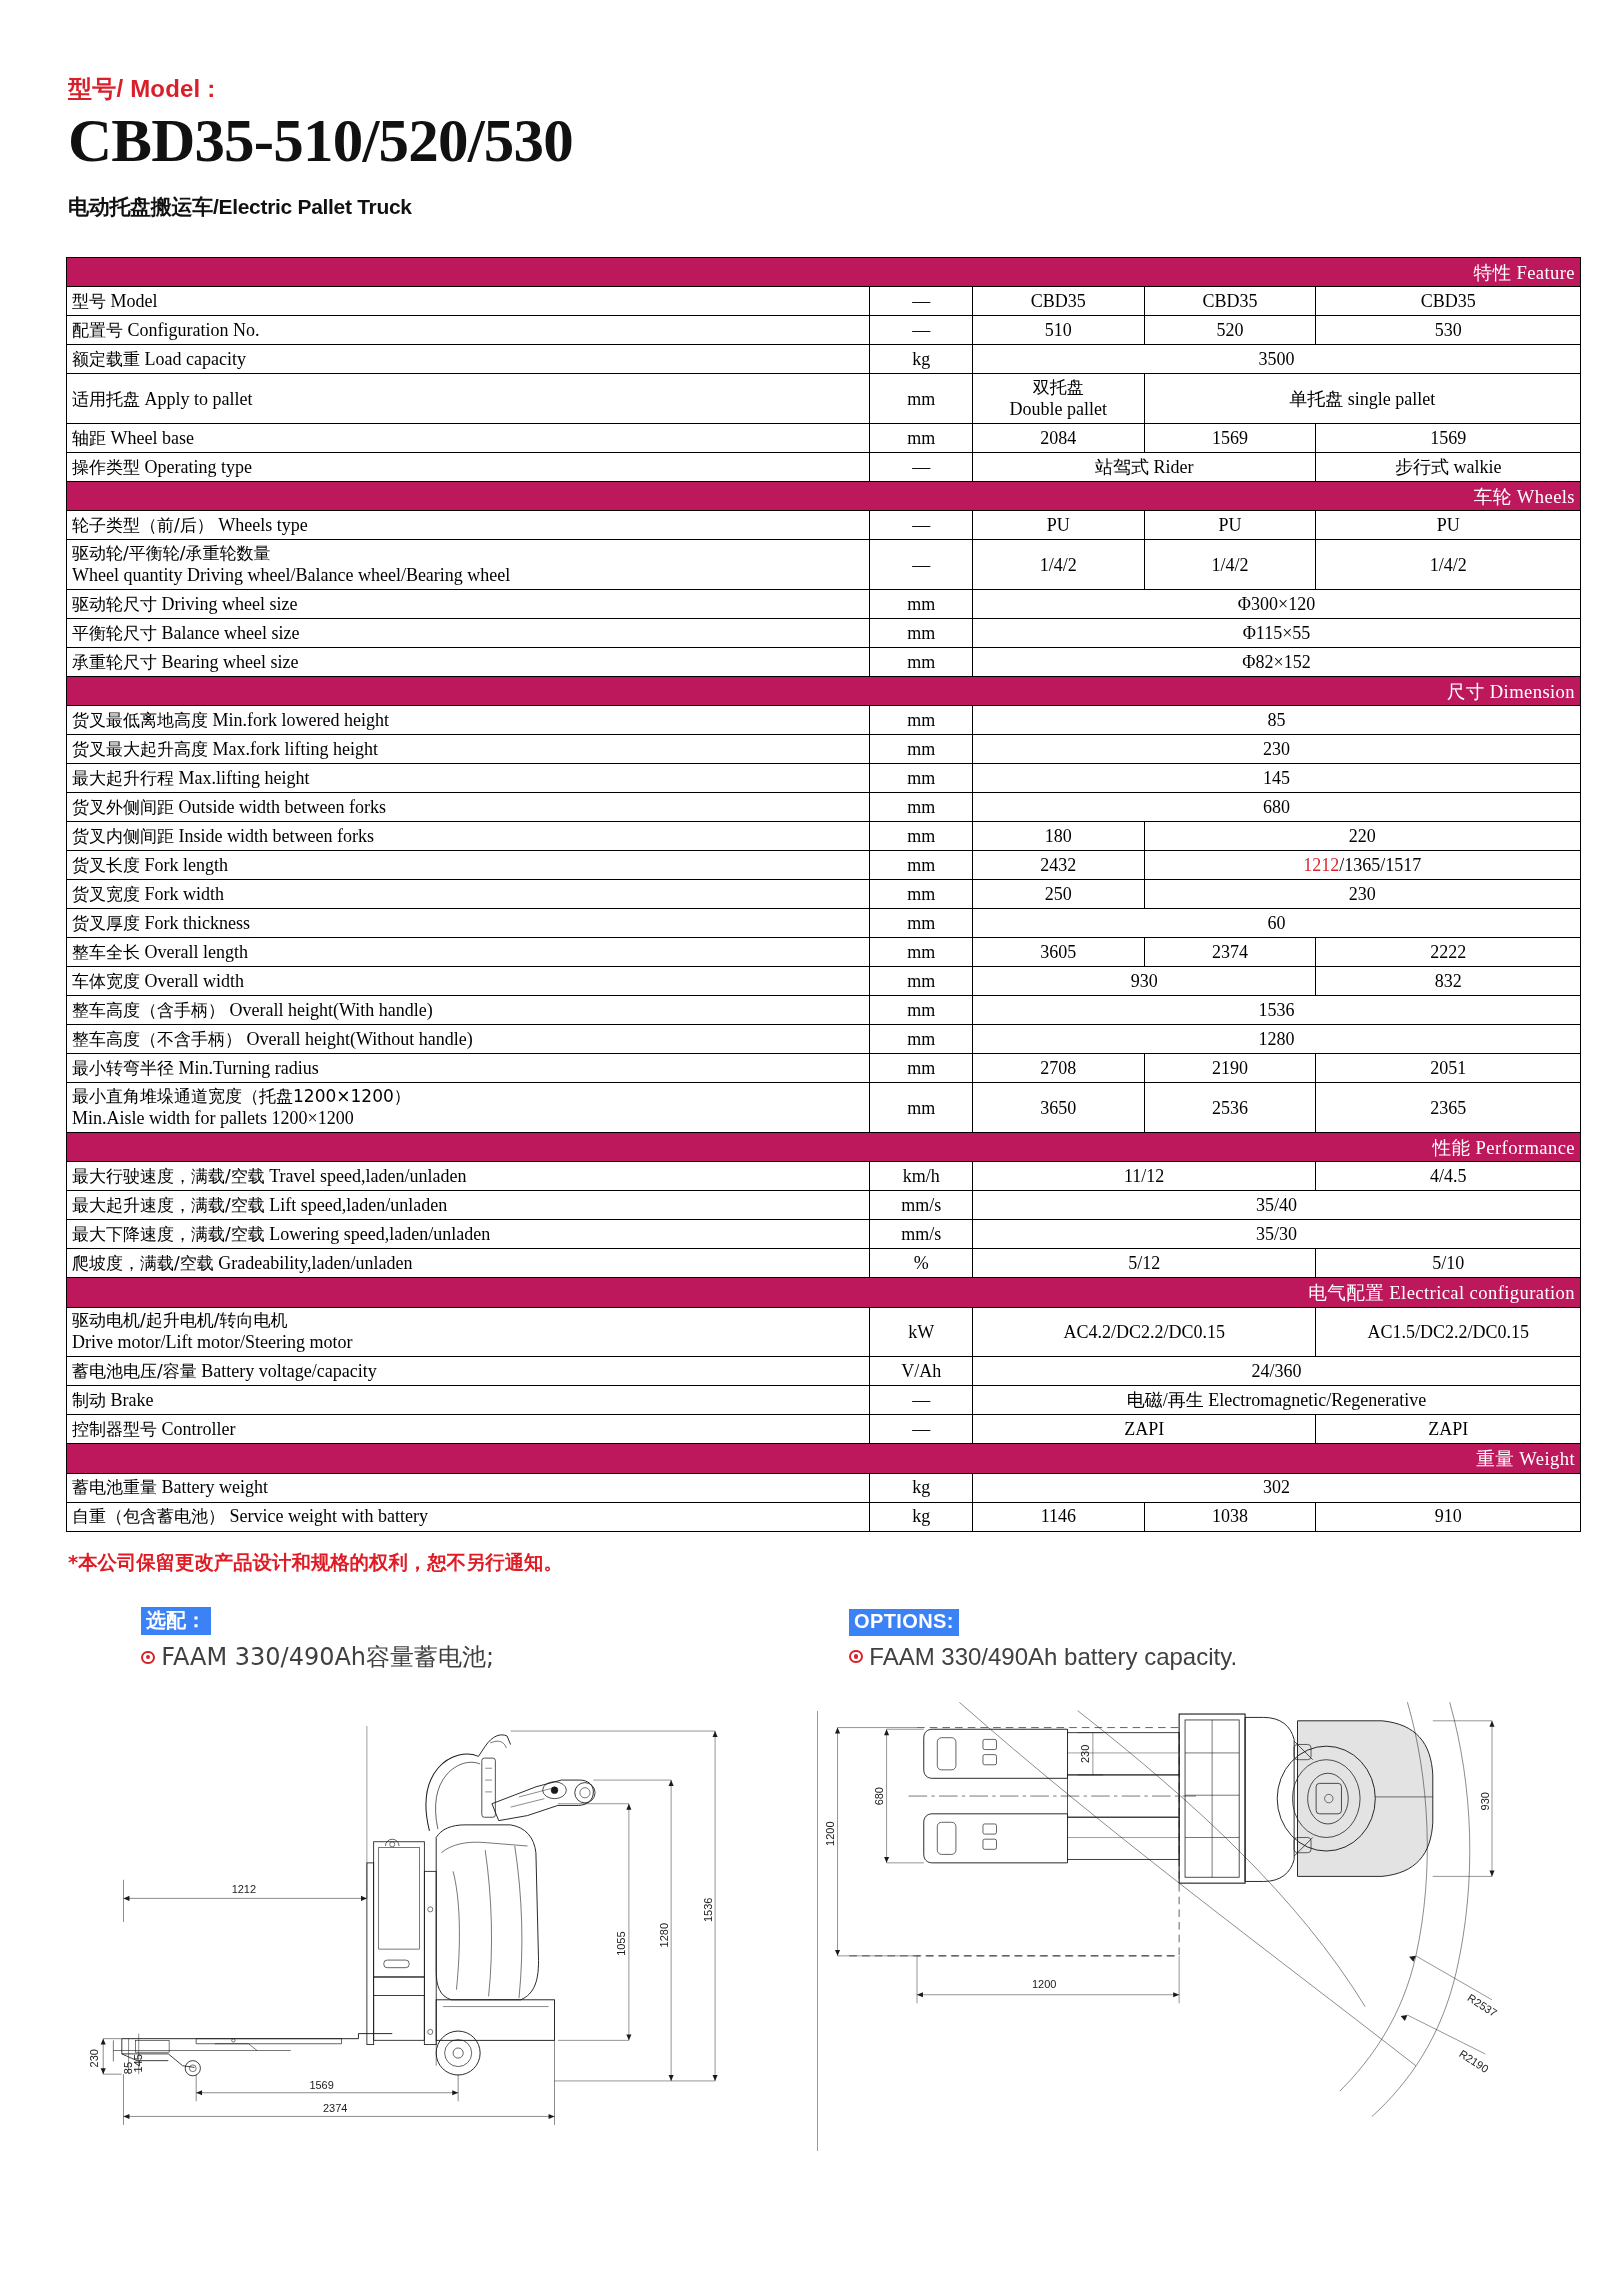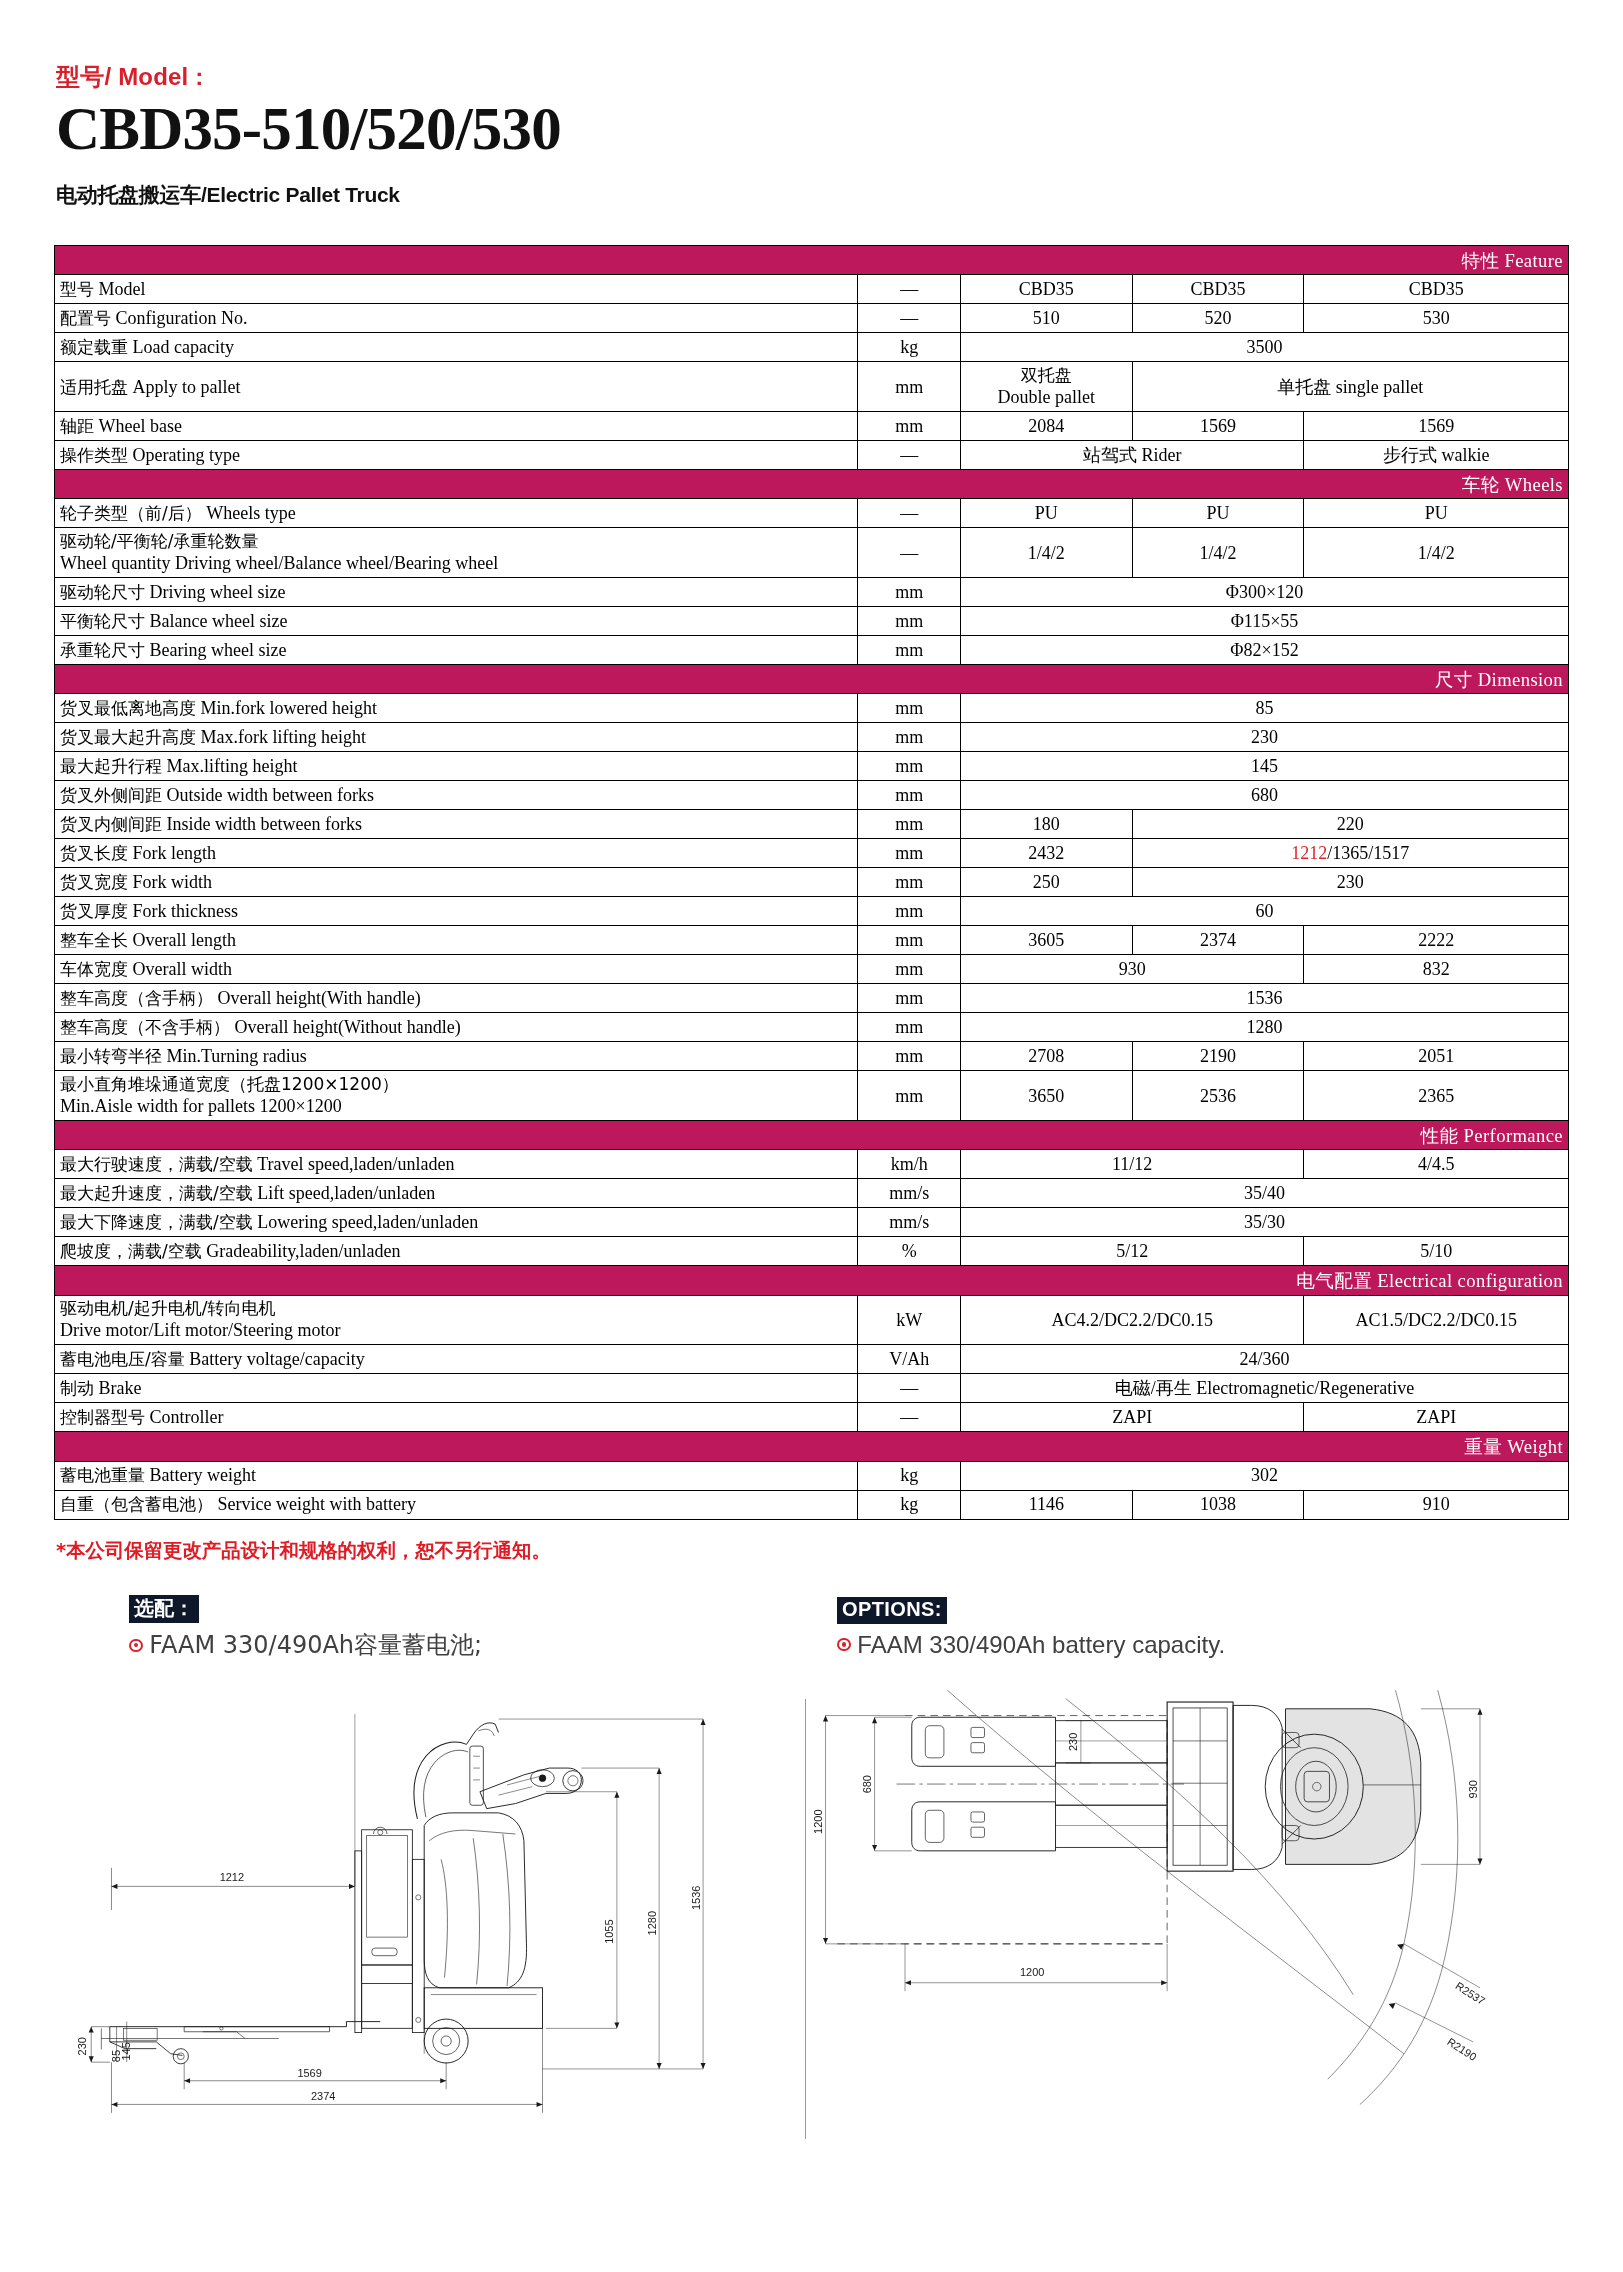--- a/index.html
+++ b/index.html
@@ -4,21 +4,21 @@
 <style>
   * { box-sizing: border-box; }
   html, body { margin:0; padding:0; }
   body {
     width:1623px; height:2273px;
     background:#ffffff;
     font-family:"Liberation Serif", serif;
     position:relative;
     overflow:hidden;
   }
-  .page { position:relative; width:1623px; height:2273px; padding:0; }
+  .page { position:relative; width:1623px; height:2273px; padding:12px; }
 
   
   .header { padding:61px 0 0 56px; }
   .model-kicker {
     color:#d81F2A; font-family:"Liberation Sans", sans-serif;
     font-weight:bold; font-size:24px; letter-spacing:0.2px;
   }
   .model-title {
     font-family:"Liberation Serif", serif; font-weight:bold;
     font-size:61px; line-height:1.02; letter-spacing:-0.8px;
@@ -70,21 +70,21 @@
     font-family:"DejaVu Sans", sans-serif;
     font-weight:bold; font-size:19.4px;
   }
 
   
   .opts { position:relative; margin-top:25px; height:93px; }
   .opt-block { position:absolute; }
   .opt-left { left:129px; top:6.8px; }
   .opt-right { left:837px; top:8px; }
   .opt-tag {
-    display:inline-block; background:#0f172a; color:#fff;
+    display:inline-block; background:#3b82f6; color:#fff;
     font-family:"DejaVu Sans", sans-serif; font-weight:bold;
     font-size:20px; padding:1.7px 5px 2.5px 5px; line-height:1.15;
   }
   .opt-tag.latin { font-family:"Liberation Sans", sans-serif; letter-spacing:0.4px; }
   .opt-item {
     margin-top:6.8px; font-family:"DejaVu Sans", sans-serif;
     font-size:24px; color:#404040; display:flex; align-items:center; gap:6.8px;
   }
   .bullet-ring {
     width:13.5px; height:13.5px; border-radius:50%;

